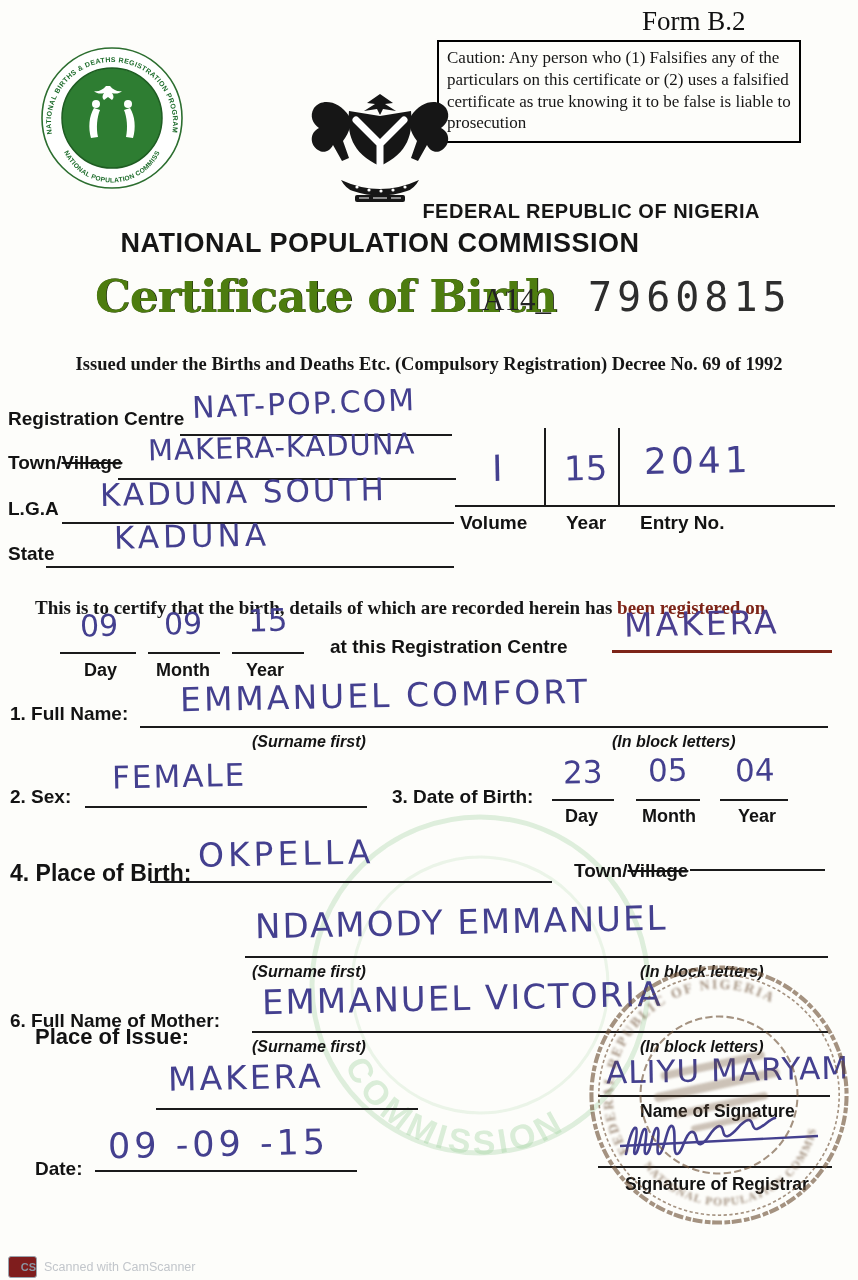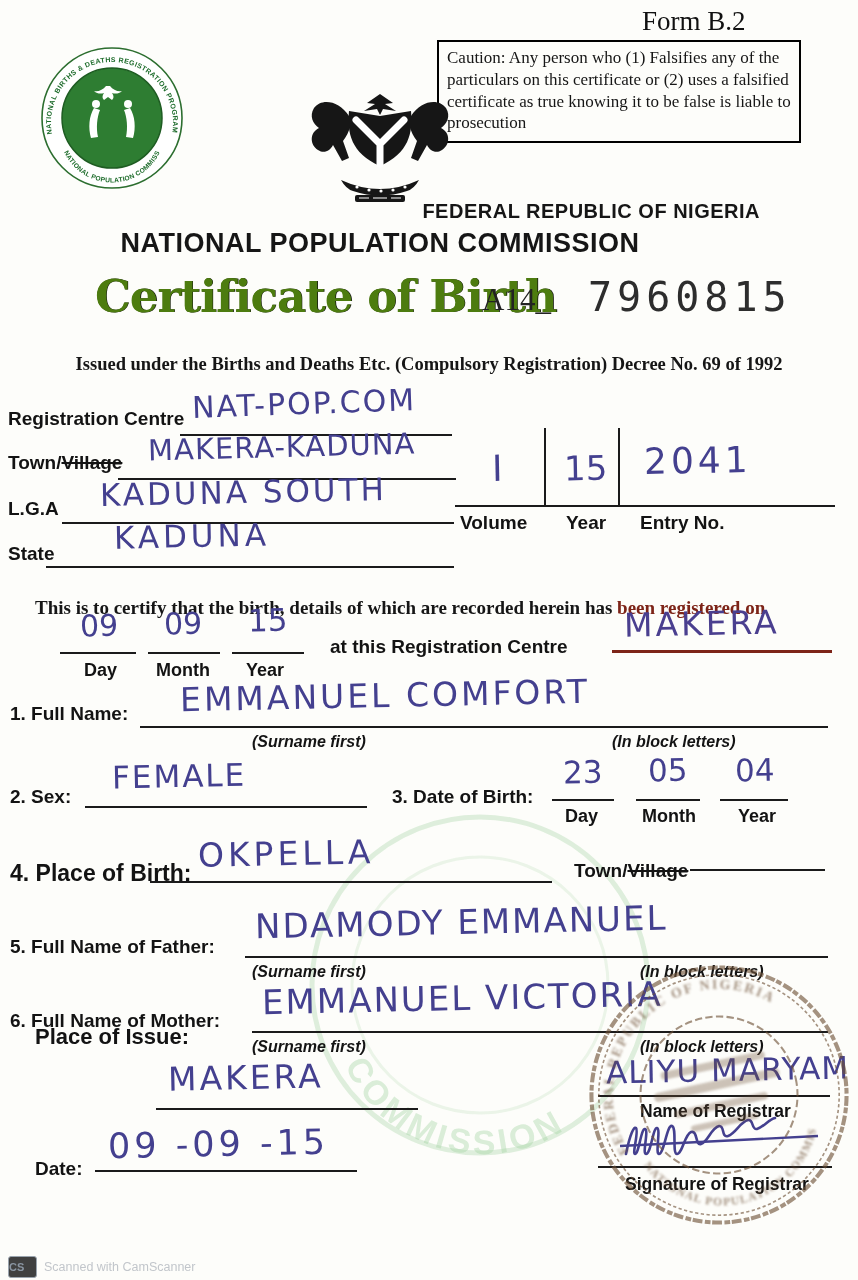--- a/index.html
+++ b/index.html
@@ -155,39 +155,38 @@
   <div class="lbl" style="left:565px;top:806px;font-size:18px;">Day</div>
   <div class="lbl" style="left:642px;top:806px;font-size:18px;">Month</div>
   <div class="lbl" style="left:738px;top:806px;font-size:18px;">Year</div>
 
   <div class="lbl" style="left:10px;top:860px;font-size:23px;">4.  Place of Birth:</div>
   <div class="hand" style="left:198px;top:834px;font-size:33px;letter-spacing:4px;">OKPELLA</div>
   <div class="line" style="left:150px;top:881px;width:402px;"></div>
   <div class="lbl" style="left:574px;top:860px;font-size:19px;"><span>Town/</span><span class="struck">Village</span></div>
   <div class="line" style="left:690px;top:869px;width:135px;"></div>
 
-  <div class="lbl" style="left:10px;top:936px;font-size:19px;">5.  Full Name of Father:</div>
   <div class="hand" style="left:255px;top:902px;font-size:34px;letter-spacing:2px;">NDAMODY  EMMANUEL</div>
   <div class="line" style="left:245px;top:956px;width:583px;"></div>
   <div class="sub" style="left:252px;top:963px;">(Surname first)</div>
   <div class="sub" style="left:640px;top:963px;">(In block letters)</div>
 
   <div class="lbl" style="left:10px;top:1010px;font-size:19px;">6.  Full Name of Mother:</div>
   <div class="hand" style="left:262px;top:978px;font-size:34px;letter-spacing:2px;">EMMANUEL  VICTORIA</div>
   <div class="line" style="left:252px;top:1031px;width:576px;"></div>
   <div class="sub" style="left:252px;top:1038px;">(Surname first)</div>
   <div class="sub" style="left:640px;top:1038px;">(In block letters)</div>
 
   <div class="lbl" style="left:35px;top:1024px;font-size:22px;">Place of Issue:</div>
   <div class="hand" style="left:168px;top:1058px;font-size:33px;letter-spacing:3px;">MAKERA</div>
   <div class="line" style="left:156px;top:1108px;width:262px;"></div>
 
   <div class="hand" style="left:606px;top:1052px;font-size:31px;letter-spacing:1px;">ALIYU MARYAM</div>
   <div class="line" style="left:598px;top:1095px;width:232px;"></div>
-  <div class="lbl" style="left:640px;top:1101px;font-size:17.5px;">Name of Registrar</div>
+  <div class="lbl" style="left:640px;top:1101px;font-size:17.5px;">Name of Signature</div>
 
   <svg class="abs" style="left:618px;top:1106px;" width="210" height="62" viewBox="0 0 210 62">
     <path d="M8,48 c4,-20 8,-28 10,-26 c3,3 -4,26 -1,26 c4,0 6,-26 10,-25 c4,1 -3,25 1,25 c5,0 7,-27 11,-26 c4,1 -2,26 2,26 c5,0 8,-30 13,-28 c5,2 0,28 5,28 c5,0 8,-20 14,-22 c7,-2 4,14 10,12 c7,-2 10,-16 18,-18 c6,-1 2,12 9,10 c8,-3 12,-14 20,-16 c6,-1 3,10 9,9 c7,-2 12,-10 18,-11" fill="none" stroke="#44408f" stroke-width="2.6" stroke-linecap="round"></path>
     <path d="M2,40 L200,30" stroke="#44408f" stroke-width="2.4"></path>
   </svg>
   <div class="line" style="left:598px;top:1166px;width:234px;"></div>
   <div class="lbl" style="left:625px;top:1174px;font-size:17.5px;">Signature of Registrar</div>
 
   <div class="lbl" style="left:35px;top:1158px;font-size:19px;">Date:</div>
   <div class="hand" style="left:108px;top:1124px;font-size:35px;letter-spacing:4px;">09 -09 -15</div>
@@ -215,16 +214,16 @@
       <g filter="url(#blur1)" opacity="0.55">
         <rect x="105" y="128" width="130" height="10" rx="5" fill="#6e5137"></rect>
         <rect x="92" y="152" width="156" height="11" rx="5" fill="#6e5137"></rect>
         <rect x="112" y="178" width="116" height="9" rx="4" fill="#6e5137"></rect>
         <rect x="128" y="200" width="84" height="8" rx="4" fill="#6e5137"></rect>
       </g>
     </g>
   </svg>
 
   <div class="abs" style="left:8px;top:1256px;width:27px;height:20px;border:1.5px solid #9aa4ae;border-radius:3px;
-       color:#8a95a2;font-size:11px;font-weight:bold;text-align:left;line-height:20px;background:#404040;">CS</div>
+       color:#8a95a2;font-size:11px;font-weight:bold;text-align:right;line-height:20px;background:#7f1d1d;">CS</div>
   <div class="abs" style="left:44px;top:1260px;font-size:12.5px;color:#c2c6cb;">Scanned with CamScanner</div>
 
 </div>
 
 </body></html>

